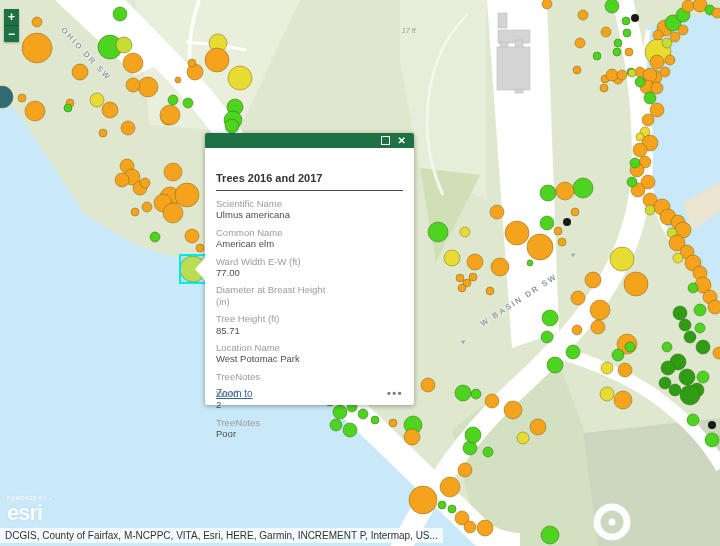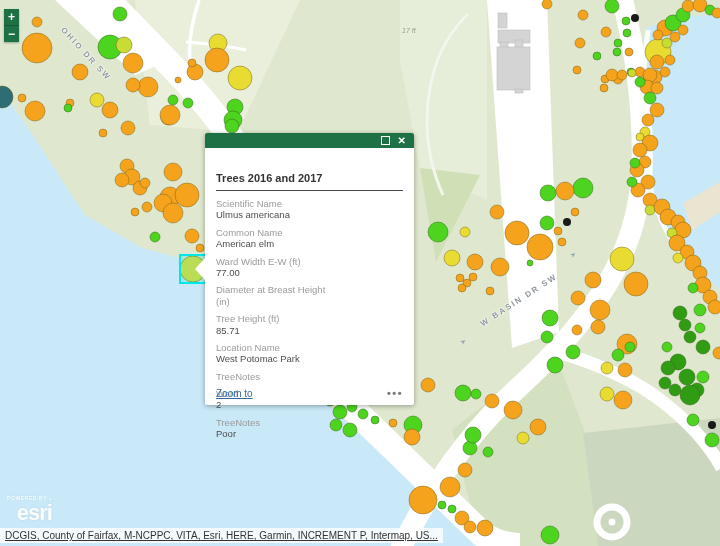--- a/index.html
+++ b/index.html
@@ -40,25 +40,25 @@
   #zoom-to{color:#36689e;font-size:10px;text-decoration:underline;cursor:pointer;}
   #menu-dots{color:#777;font-size:11px;font-weight:bold;letter-spacing:1.5px;cursor:pointer;}
   
   #sel-box{position:absolute;left:179px;top:254px;width:28px;height:30px;
     border:2px solid #00e8e8;background:rgba(0,230,230,.2);box-sizing:border-box;}
   
   #esri-logo{position:absolute;left:7px;top:496px;color:rgba(255,255,255,.92);
     text-shadow:0 0 2px rgba(0,0,0,.10);line-height:1;}
   #powered-by{font-size:5px;font-weight:bold;letter-spacing:.6px;}
   #powered-by:after{content:" \25CF";font-size:4px;}
-  #esri-word{font-size:22px;font-weight:bold;letter-spacing:-1px;margin-top:1px;text-align:right;}
+  #esri-word{font-size:22px;font-weight:bold;letter-spacing:-1px;margin-top:1px;}
   
   #attribution{position:absolute;left:0;top:528px;height:15px;display:inline-flex;
     align-items:center;background:rgba(255,255,255,.8);padding:0 5px;
-    font-size:10px;color:#323232;white-space:nowrap;text-decoration:underline;}
+    font-size:10px;color:#323232;white-space:nowrap;}
 </style>
 </head>
 <body>
 
 <div id="stage">
 
   <svg id="basemap" width="720" height="546" viewBox="0 0 720 546">
 
     <polygon points="135,0 300,0 238,132 150,125" fill="#e9efdb"></polygon>
     <polygon points="400,0 487,0 487,200 420,170 400,60" fill="#e6edd8"></polygon>

